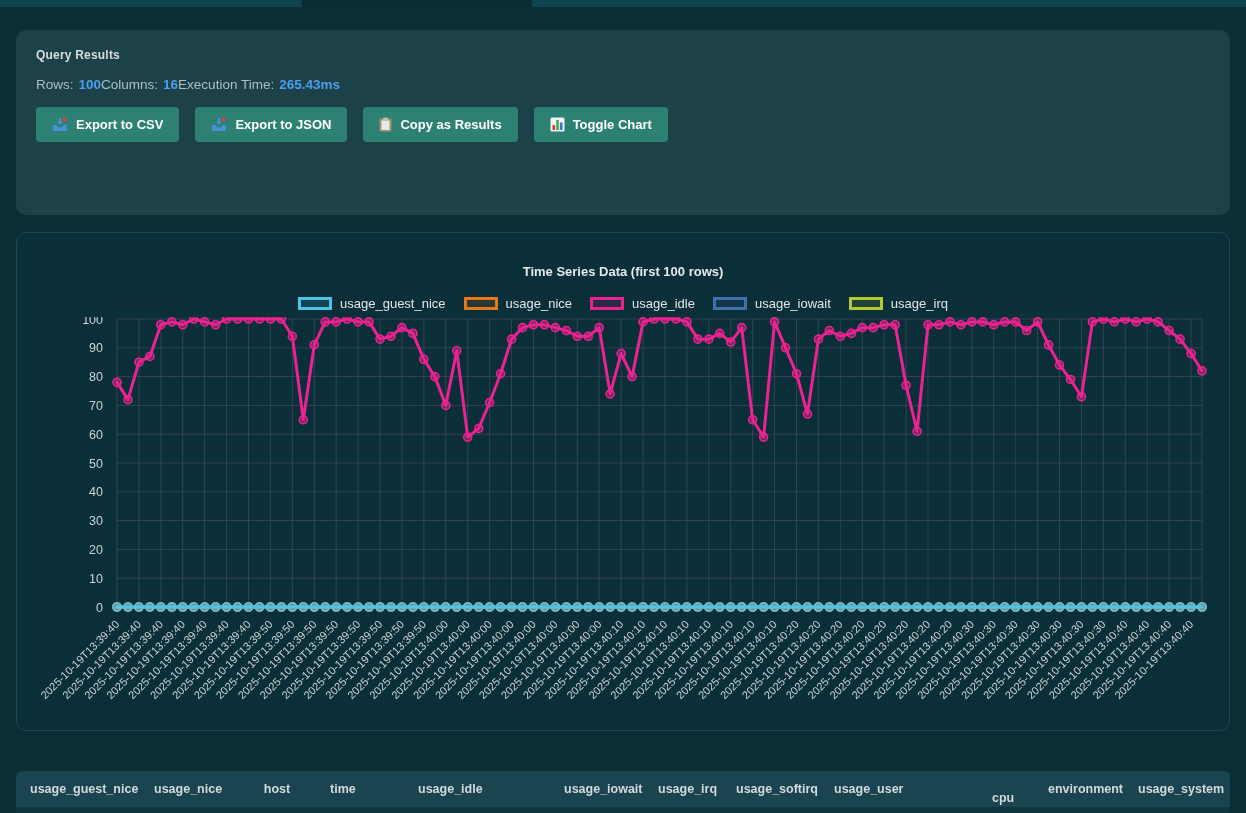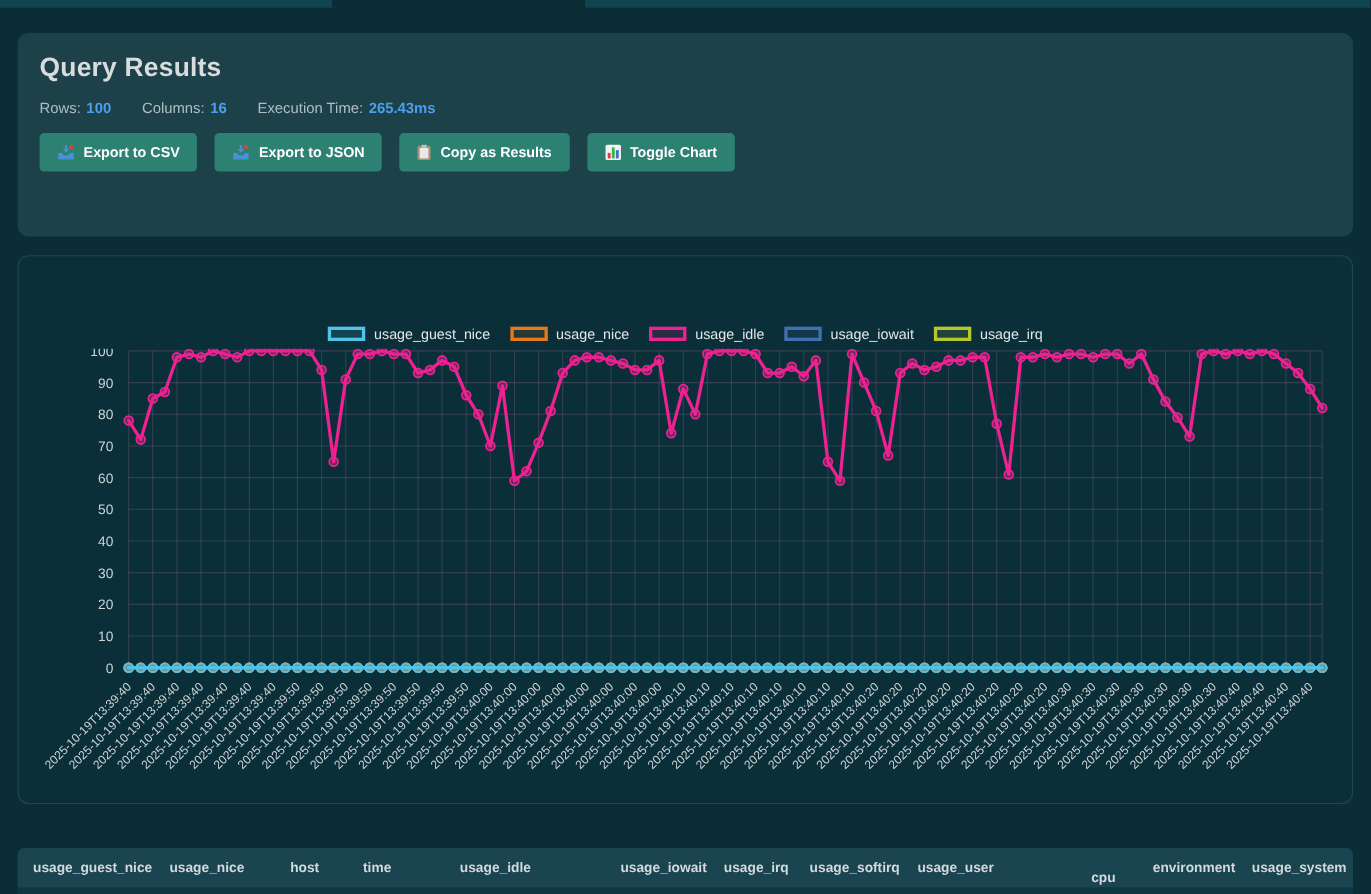--- a/index.html
+++ b/index.html
@@ -12,28 +12,28 @@
   }
   
   .top-strip { position:absolute; top:0; left:0; width:1246px; height:7px; background:#0f4450; }
   .top-strip-gap { position:absolute; top:0; left:302px; width:230px; height:7px; background:#0a2c34; }
 
   
   .panel-query {
     position:absolute; left:16px; top:30px; width:1214px; height:185px;
     background:#1c4149; border-radius:10px; padding:18px 20px;
   }
-  .panel-title { font-size:24px; font-weight:bold; color:#d8dcdc; letter-spacing:.2px; margin-bottom:15px; }
+  .panel-title { font-size:12px; font-weight:bold; color:#d8dcdc; letter-spacing:.2px; margin-bottom:15px; }
   .sql-box {
     background:#142529; border:1px solid #24383e; border-radius:5px;
     padding:8px 13px; margin-bottom:13px;
     font-family:"DejaVu Sans Mono", monospace; font-size:13px; color:#dadfe0;
     white-space:pre;
   }
-  .stats-row { display:flex; gap:28px; align-items:center; font-size:13.5px; color:#aebfc3; margin-bottom:15px; }
+  .stats-row { display:flex; align-items:center; font-size:13.5px; color:#aebfc3; margin-bottom:15px; }
   .stat-value { color:#4c9ff0; font-weight:bold; margin-left:5px; }
   .btn-row { display:flex; gap:16px; }
   .btn {
     display:flex; align-items:center; gap:8px;
     background:#2d8173; color:#fff; border:none; border-radius:4px;
     padding:0 16px; height:35px; font-family:"Liberation Sans",sans-serif;
     font-size:13px; font-weight:bold; cursor:pointer;
   }
   .btn svg { display:block; }
 
@@ -121,20 +121,21 @@
           <rect x="6.2" y="3" width="2.6" height="10" fill="#3eaf4a"></rect>
           <rect x="9.9" y="5.5" width="2.6" height="7.5" fill="#3b6fd4"></rect>
         </svg>
       </span>
       <span>Toggle Chart</span>
     </button>
   </div>
 </div>
 
 <div class="panel-chart">
+  <div class="chart-title">Time Series Data (first 100 rows)</div>
   <div class="chart-legend" id="chart-legend">
       <span class="legend-item">
         <span class="legend-box" style="border-color: rgb(79, 195, 232); background: rgba(79, 195, 232, 0.133);"></span>
         <span class="legend-label">usage_guest_nice</span>
       </span>
       <span class="legend-item">
         <span class="legend-box" style="border-color: rgb(232, 121, 27); background: rgba(232, 121, 27, 0.133);"></span>
         <span class="legend-label">usage_nice</span>
       </span>
       <span class="legend-item">

